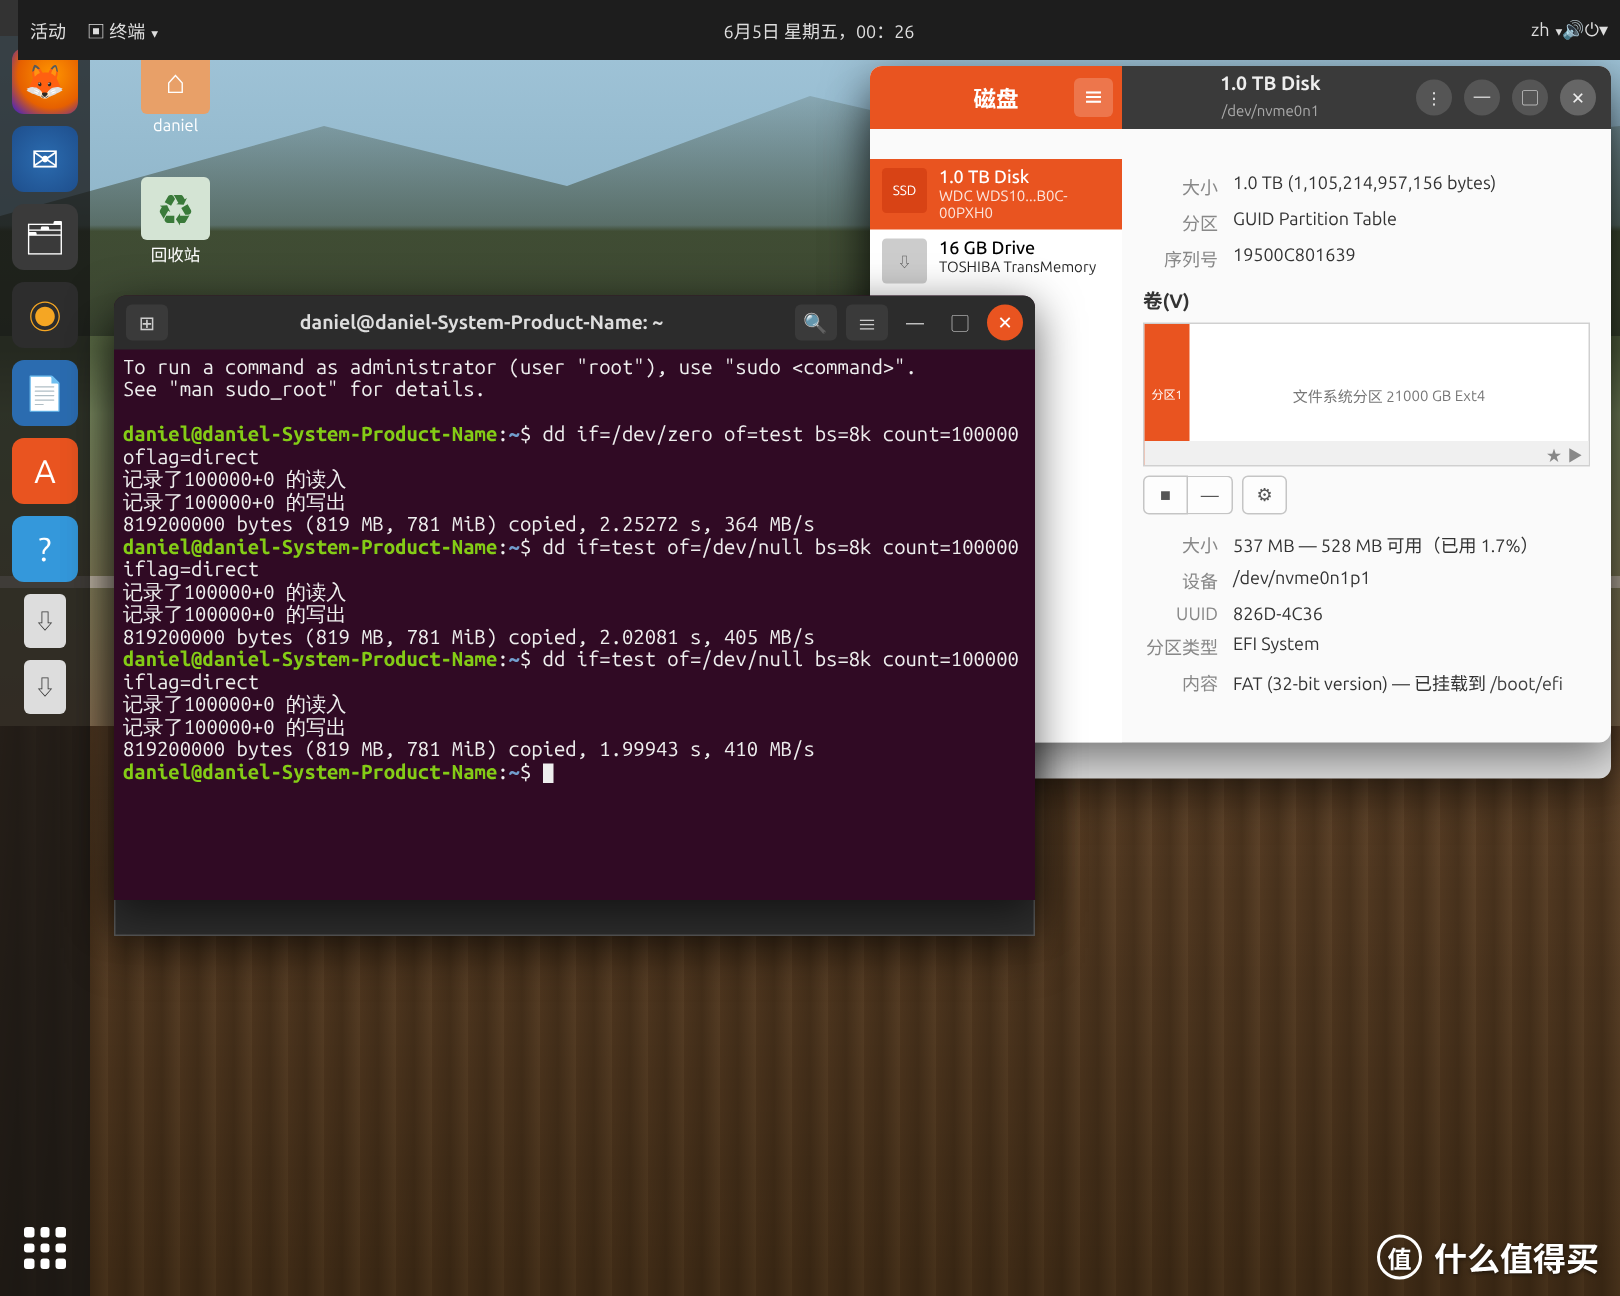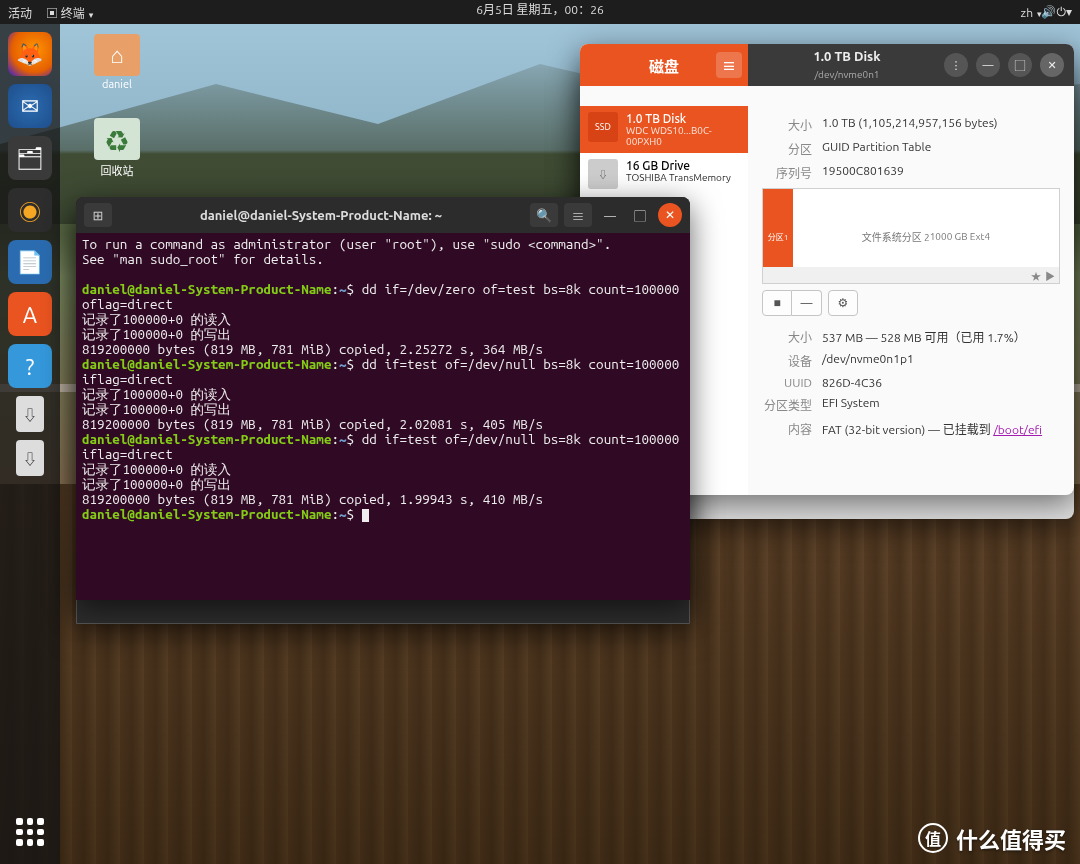--- a/index.html
+++ b/index.html
@@ -1,19 +1,19 @@
 <!DOCTYPE html>
 <html><head>
 <meta charset="utf-8">
 <style>
 * { margin: 0; padding: 0; box-sizing: border-box; }
 body { width: 1080px; height: 864px; overflow: hidden; font-family: "Ubuntu", "Noto Sans CJK SC", sans-serif; position: relative; background: #333; }
 
 
-.topbar { position: absolute; top: 0; left: 0; right: 0; height: 24px; background: #1d1d1d; color: #ddd; font-size: 12px; display: flex; padding: 0 8px; z-index: 100; }
+.topbar { position: absolute; top: 0; left: 12px; right: 0; height: 40px; background: #1d1d1d; color: #ddd; font-size: 12px; display: flex; align-items: center; padding: 0 8px; z-index: 100; }
 .topbar .left { display: flex; gap: 14px; align-items: center; }
 .topbar .center { position: absolute; left: 50%; transform: translateX(-50%); }
 .topbar .right { margin-left: auto; display: flex; align-items: center; }
 .topbar .dropdown::after { content: "▾"; font-size: 9px; margin-left: 4px; }
 
 
 .wallpaper { position: absolute; top: 24px; left: 0; right: 0; bottom: 0; background: linear-gradient(to bottom, #a0c4d8 0%, #8fb5c9 15%, #4a5a3a 15.5%, #5a6a45 25%, #7a8a60 30%, #8b7355 55%, #6b5a42 57%, #7d6850 100%); overflow: hidden; }
 .mountain { position: absolute; top: 0; left: 0; width: 100%; height: 200px; background: linear-gradient(to bottom, transparent 0%, #3a4530 100%); clip-path: polygon(0 100%, 0 60%, 20% 30%, 35% 50%, 50% 20%, 70% 45%, 100% 30%, 100% 100%); }
 .boardwalk { position: absolute; bottom: 0; left: 0; right: 0; height: 380px; background: repeating-linear-gradient(90deg, #8b7050 0px, #7a6244 12px, #9a8060 24px), linear-gradient(to bottom, rgba(60,45,30,0.7), rgba(50,40,25,0.9)); background-blend-mode: overlay; perspective: 300px; }
 .railing { position: absolute; top: 360px; left: 0; right: 0; height: 120px; }
@@ -81,21 +81,21 @@
 .section-h { font-weight:bold; margin: 9px 0 6px; font-size:13px;}
 .volume-bar { height: 96px; background:#fff; border:1px solid #d0d0d0; position:relative; display:flex; margin-bottom:6px;}
 .vol-seg1 { width: 30px; background:#e95420; position:relative; display:flex; flex-direction:column; justify-content:center; align-items:center; color:#fff; font-size:8px; text-align:center; padding:2px;}
 .vol-seg2 { flex:1; display:flex; flex-direction:row; align-items:center; justify-content:center; font-size:10px; color:#777;}
 .vol-footer { position:absolute; bottom:0; left:0; right:0; height:16px; background:#f0f0f0; display:flex; align-items:center; justify-content:flex-end; padding:0 4px; gap:4px; font-size:10px; color:#888;}
 .vol-toolbar { display:flex; gap:0; margin-bottom:12px;}
 .vol-toolbar button { width:30px; height:26px; background:#fdfdfd; border:1px solid #c5c5c5; font-size:12px; color:#555; display:flex; align-items:center; justify-content:center;}
 .vol-toolbar button:first-child { border-radius:4px 0 0 4px;}
 .vol-toolbar button:nth-child(2) { border-left:none; border-radius: 0 4px 4px 0;}
 .vol-toolbar button:nth-child(3) { margin-left:6px; border-radius:4px;}
-.mount-link { color:#a21caf; text-decoration: underline; }
+.mount-link { color:#404040; }
 
 
 .watermark { position:absolute; bottom:10px; right:14px; color:#fff; font-size:22px; font-weight:bold; display:flex; align-items:center; gap:8px; z-index:200; text-shadow:0 1px 3px rgba(0,0,0,0.6);}
 .watermark .wicon { width:30px; height:30px; border:2px solid #fff; border-radius:50%; display:flex; align-items:center; justify-content:center; font-size:16px;}
 </style>
 </head>
 <body>
 
 <div class="topbar">
   <div class="left">
@@ -220,20 +220,21 @@
           <div class="val">1.0 TB (1,105,214,957,156 bytes)</div>
         </div>
       <div class="info-row">
           <div class="lbl">分区</div>
           <div class="val">GUID Partition Table</div>
         </div>
       <div class="info-row">
           <div class="lbl">序列号</div>
           <div class="val">19500C801639</div>
         </div>
+      <div class="section-h">卷(V)</div>
       <div class="volume-bar">
         <div class="vol-seg1">
           <div>分区1</div>
         </div>
         <div class="vol-seg2">
           <div>文件系统</div>
           <div>分区 2</div>
           <div>1000 GB Ext4</div>
         </div>
         <div class="vol-footer">

